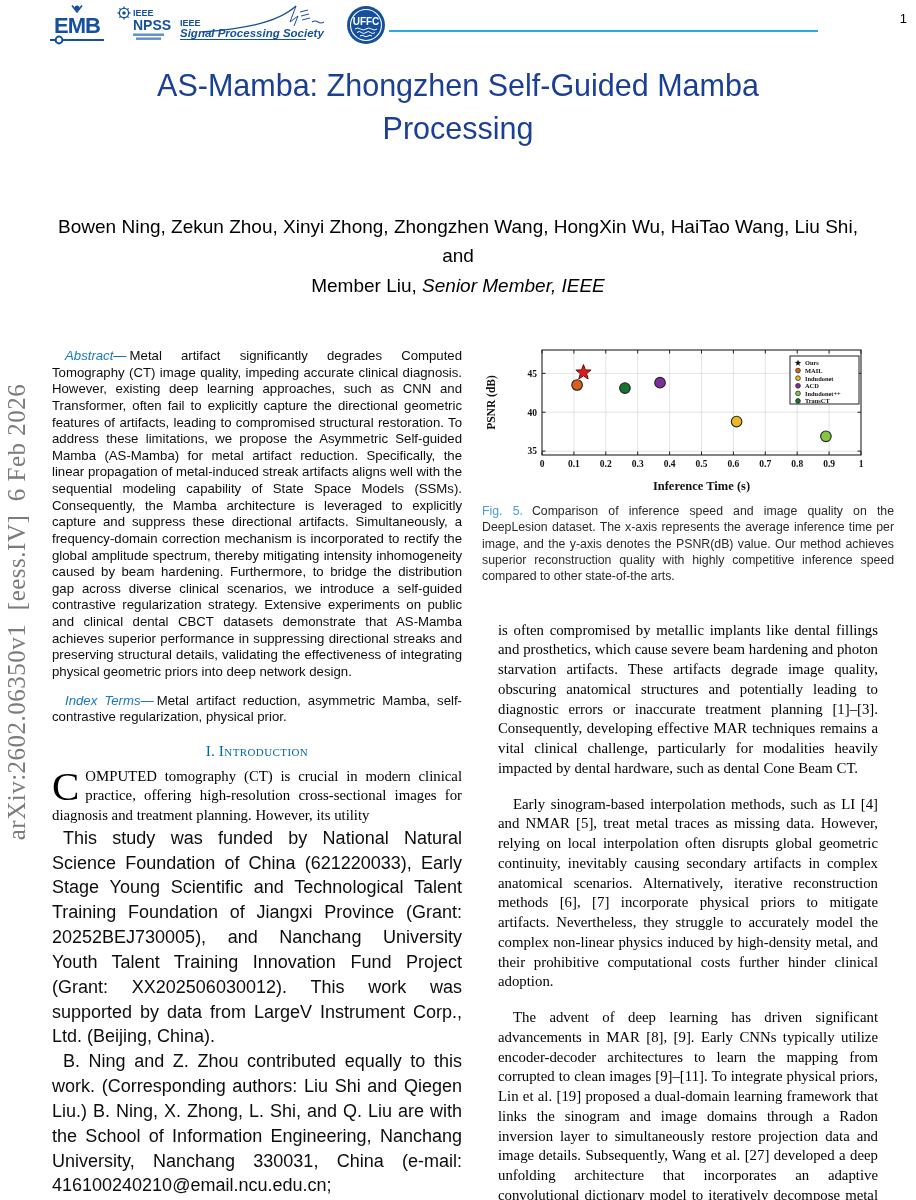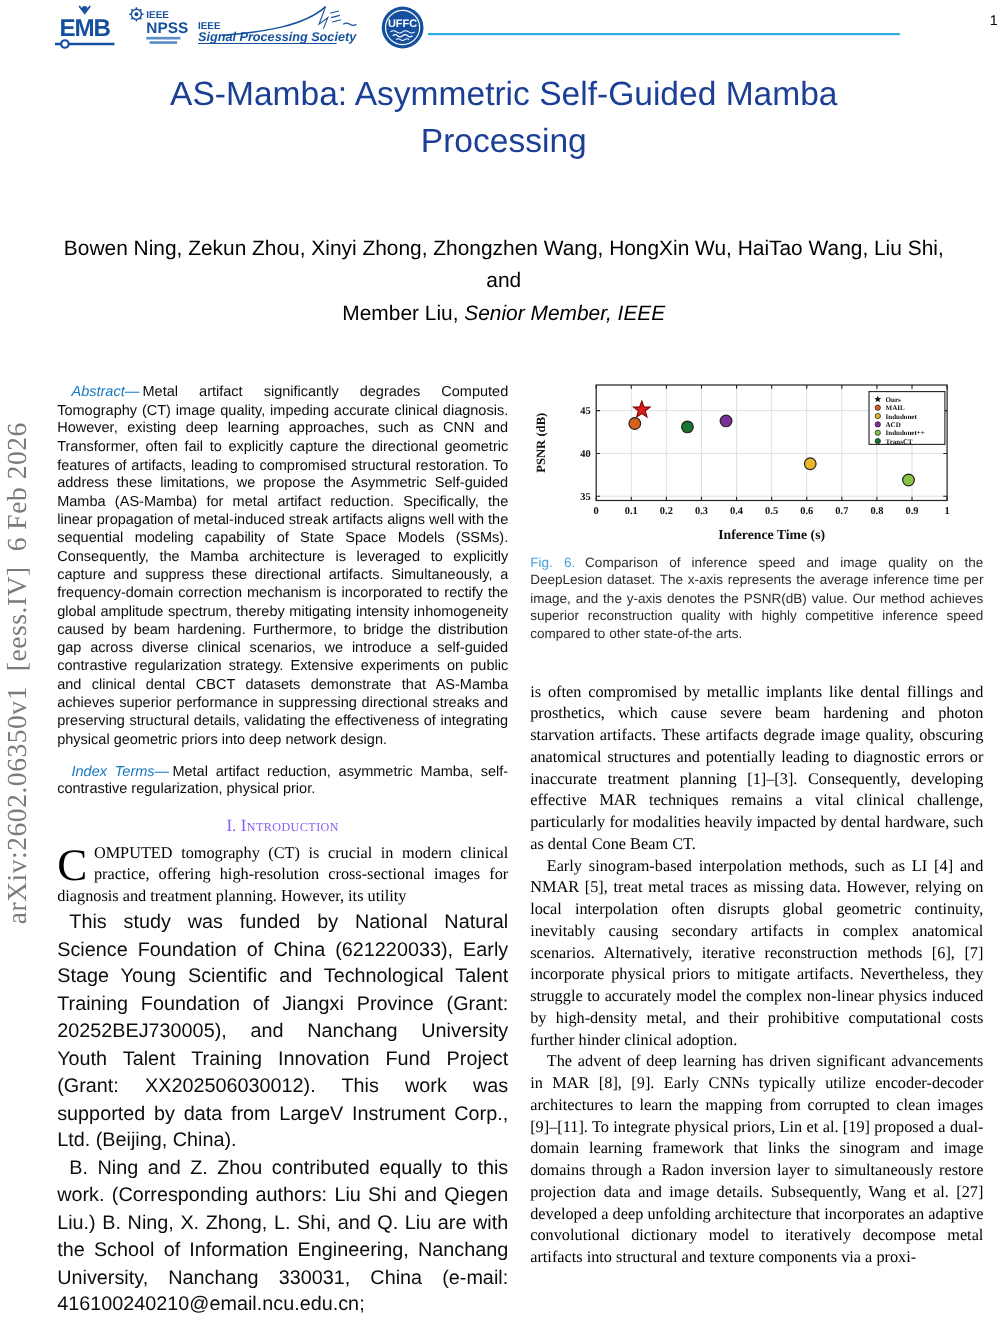--- a/index.html
+++ b/index.html
@@ -29,39 +29,39 @@
   
   .col-left{position:absolute;left:52px;top:348px;width:410px;}
   .col-right{position:absolute;left:482px;top:344px;width:412px;}
 
   .abstract{font-weight:normal;font-size:13.2px;line-height:1.26;text-align:justify;color:#0d0d0d;}
   .abstract p{margin:0;text-indent:13px;}
   .abstract .index-terms{margin-top:12px;}
   .lead-label{color:#1878bf;font-style:italic;margin-right:3px;}
 
   .sec-head{margin:16px 0 7px;text-align:center;font-family:"Liberation Serif",serif;
-            font-size:15.5px;color:#8b5cf6;}
+            font-size:15.5px;color:#0369a1;}
   .sec-head .sc{font-variant:small-caps;letter-spacing:.4px;}
 
   .intro{font-family:"Liberation Serif",serif;font-size:14.8px;line-height:1.33;
          text-align:justify;color:#000;}
   .dropcap{float:left;font-size:41px;line-height:33px;padding:3px 6px 0 0;}
 
   .footnotes{font-size:18px;line-height:1.38;text-align:justify;color:#0d0d0d;}
   .footnotes p{margin:0;text-indent:11px;}
 
   
   .figure{margin:0;padding:0;}
   .chart{width:412px;height:150px;}
   .caption{margin-top:9px;font-size:12.3px;line-height:1.33;text-align:justify;color:#2b2b2b;}
   .fig-label{color:#45a0d6;margin-right:9px;}
 
   .body-text{margin-top:36px;font-family:"Liberation Serif",serif;font-size:14.8px;
              line-height:1.335;text-align:justify;color:#000;}
-  .body-text p{margin:0;text-indent:15px;}
+  .body-text p{margin:16px;text-indent:15px;}
   .body-text p.first{text-indent:0;}
 </style>
 </head>
 <body>
 
 <div class="page">
 
   <div class="logos">
 
     <svg width="62" height="42" viewBox="0 0 62 42">
@@ -116,21 +116,21 @@
         <path d="M12 28.5 q2.3 -2 4.5 0 t4.5 0 t4.5 0 t4.5 0"></path>
         <path d="M15 32 q2 -1.6 4 0 t4 0 t4 0"></path>
       </g>
     </svg>
   </div>
 
   <div class="journal-rule"></div>
   <div class="pagenum">1</div>
 
   <div class="title">
-    <div>AS-Mamba: Asymmetric Self-Guided Mamba</div>
+    <div>AS-Mamba: Zhongzhen Self-Guided Mamba</div>
     <div>Processing</div>
   </div>
 
   <div class="authors">
     <span>Bowen Ning, Zekun Zhou, Xinyi Zhong, Zhongzhen Wang, HongXin Wu, HaiTao Wang, Liu Shi, and</span><br>
     <span>Member Liu, </span><span class="it">Senior Member, IEEE</span>
   </div>
 
   <div class="arxiv-anchor">
     <span class="arxiv-text">arXiv:2602.06350v1  [eess.IV]  6 Feb 2026</span>
@@ -232,21 +232,21 @@
             <circle cx="316" cy="34.2" r="2.4" fill="#e9b826" stroke="#222" stroke-width="0.7"></circle>
             <text x="323" y="36.6" font-size="6.4" font-weight="bold" font-family="'Liberation Serif',serif" fill="#111">Indudonet</text>
             <circle cx="316" cy="41.8" r="2.4" fill="#7b2f9b" stroke="#222" stroke-width="0.7"></circle>
             <text x="323" y="44.199999999999996" font-size="6.4" font-weight="bold" font-family="'Liberation Serif',serif" fill="#111">ACD</text>
             <circle cx="316" cy="49.4" r="2.4" fill="#86c443" stroke="#222" stroke-width="0.7"></circle>
             <text x="323" y="51.8" font-size="6.4" font-weight="bold" font-family="'Liberation Serif',serif" fill="#111">Indudonet++</text>
             <circle cx="316" cy="57" r="2.4" fill="#17742f" stroke="#222" stroke-width="0.7"></circle>
             <text x="323" y="59.4" font-size="6.4" font-weight="bold" font-family="'Liberation Serif',serif" fill="#111">TransCT</text>
           </svg></div>
       <figcaption class="caption">
-        <span class="fig-label">Fig. 6.</span><span>Comparison of inference speed and image quality on the DeepLesion dataset. The x-axis represents the average inference time per image, and the y-axis denotes the PSNR(dB) value. Our method achieves superior reconstruction quality with highly competitive inference speed compared to other state-of-the arts.</span>
+        <span class="fig-label">Fig. 5.</span><span>Comparison of inference speed and image quality on the DeepLesion dataset. The x-axis represents the average inference time per image, and the y-axis denotes the PSNR(dB) value. Our method achieves superior reconstruction quality with highly competitive inference speed compared to other state-of-the arts.</span>
       </figcaption>
     </figure>
 
     <div class="body-text">
       <p class="first">is often compromised by metallic implants like dental fillings and prosthetics, which cause severe beam hardening and photon starvation artifacts. These artifacts degrade image quality, obscuring anatomical structures and potentially leading to diagnostic errors or inaccurate treatment planning [1]–[3]. Consequently, developing effective MAR techniques remains a vital clinical challenge, particularly for modalities heavily impacted by dental hardware, such as dental Cone Beam CT.</p>
       <p>Early sinogram-based interpolation methods, such as LI [4] and NMAR [5], treat metal traces as missing data. However, relying on local interpolation often disrupts global geometric continuity, inevitably causing secondary artifacts in complex anatomical scenarios. Alternatively, iterative reconstruction methods [6], [7] incorporate physical priors to mitigate artifacts. Nevertheless, they struggle to accurately model the complex non-linear physics induced by high-density metal, and their prohibitive computational costs further hinder clinical adoption.</p>
       <p>The advent of deep learning has driven significant advancements in MAR [8], [9]. Early CNNs typically utilize encoder-decoder architectures to learn the mapping from corrupted to clean images [9]–[11]. To integrate physical priors, Lin et al. [19] proposed a dual-domain learning framework that links the sinogram and image domains through a Radon inversion layer to simultaneously restore projection data and image details. Subsequently, Wang et al. [27] developed a deep unfolding architecture that incorporates an adaptive convolutional dictionary model to iteratively decompose metal artifacts into structural and texture components via a proxi-</p>
     </div>
   </div>
 

